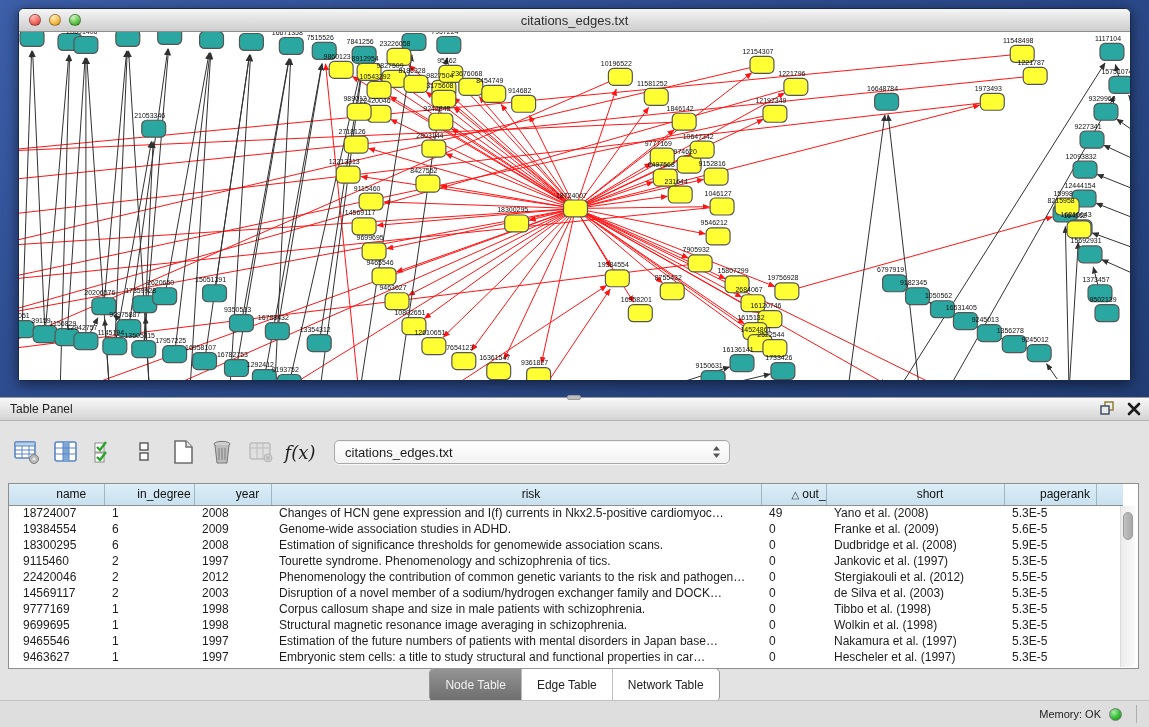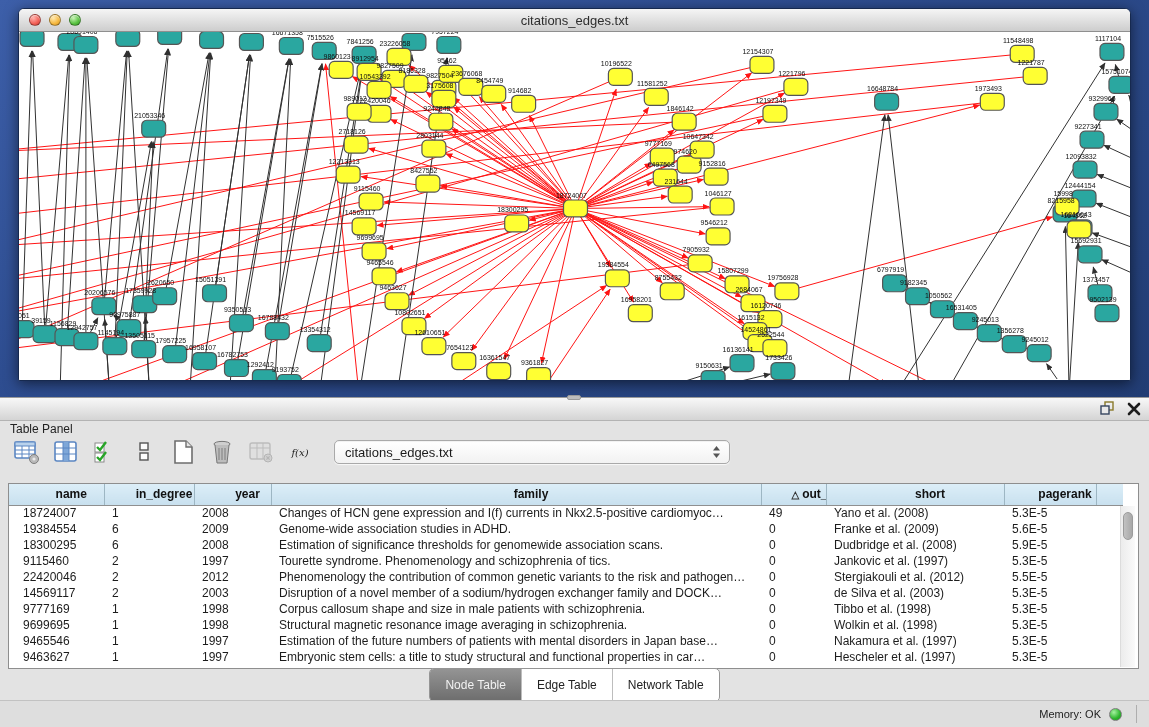--- a/index.html
+++ b/index.html
@@ -22,38 +22,38 @@
   .light.green  { background:radial-gradient(circle at 35% 30%, #c9f3b8, #57c13f 60%, #3a9a28); }
   .win-title { position:absolute; left:0; right:0; top:4px; text-align:center;
     font-size:13px; color:#2e2e2e; }
   .net-canvas { position:relative; width:1111px; height:349px; background:#fff; overflow:hidden; }
   .net-canvas svg { display:block; }
 
   
   .panel { position:relative; width:1149px; height:330px; background:#e3e3e3; }
   .panel-header { height:24px; background:linear-gradient(#f8f8f8,#d4d4d4);
     border-top:1px solid #9a9a9a; border-bottom:1px solid #b3b3b3; position:relative; }
-  .panel-title { position:absolute; left:10px; top:4px; font-size:12px; color:#222;margin-top:20px; }
+  .panel-title { position:absolute; left:10px; top:4px; font-size:12px; color:#222; }
   .panel-hdr-icons { position:absolute; right:8px; top:3px; display:flex; gap:12px; align-items:center; }
   .split-grip { position:absolute; left:567px; top:-3px; width:14px; height:5px;
     border-radius:2px; background:#bdbdbd; border:1px solid #9a9a9a; }
 
   .toolbar { height:62px; display:flex; align-items:center; padding-left:14px; gap:13px; }
   .tb-icon { width:26px; height:26px; display:flex; align-items:center; justify-content:center; cursor:default; }
-  .fx { font-family:"DejaVu Serif", serif; font-style:italic; font-size:10px; color:#1e1e1e; }
+  .fx { font-family:"DejaVu Serif", serif; font-style:italic; font-size:18px; color:#1e1e1e; }
   .combo { margin-left:8px; width:396px; height:24px; background:linear-gradient(#ffffff,#f2f2f2);
     border:1px solid #a9a9a9; border-radius:5px; box-shadow:0 1px 1px rgba(255,255,255,.8), inset 0 1px 1px rgba(0,0,0,.06);
     display:flex; align-items:center; padding:0 8px 0 10px; }
   .combo-value { flex:1; font-size:13px; color:#1b1b1b; }
 
   .table-card { position:absolute; left:8px; top:86px; width:1131px; height:186px;
     background:#fff; border:1px solid #8e8e8e; overflow:hidden; }
   table { border-collapse:collapse; table-layout:fixed; width:1114px; }
   th { height:21px; background:linear-gradient(#dceef8,#c8e0ee); border-right:1px solid #9db6c3;
-    border-bottom:1px solid #8f8f8f; font-size:12px; font-weight:bold; color:#111;
+    border-bottom:1px solid #8f8f8f; font-size:12px; font-weight:normal; color:#111;
     text-align:center; overflow:hidden; white-space:nowrap;padding-left:30px; }
   th:last-child { border-right:none; }
   td { height:16px; font-size:12px; color:#1c1c1c; white-space:nowrap; overflow:hidden;
     padding:0 4px 0 8px; }
   td.c0 { padding-left:14px; }
   .sort-tri { font-size:10px; color:#333; margin-right:3px; }
   .vscroll { position:absolute; right:3px; top:22px; width:15px; height:161px;
     background:linear-gradient(to right,#ececec,#fafafa); border-left:1px solid #dcdcdc; }
   .vthumb { position:absolute; left:2px; top:6px; width:10px; height:28px;
     background:linear-gradient(to right,#c2c2c2,#a8a8a8); border-radius:6px; border:1px solid #9b9b9b; }
@@ -570,21 +570,21 @@
           <col style="width:65px">
           <col style="width:178px">
         <col style="width:92px">
           <col style="width:27px">
       </colgroup>
       <thead>
           <tr>
             <th>name</th>
             <th>in_degree</th>
             <th>year</th>
-            <th>family</th>
+            <th>risk</th>
             <th><span class="sort-tri">△</span>out_de...</th>
             <th>short</th>
             <th>pagerank</th>
             <th></th>
           </tr>
         </thead>
       <tbody>
           <tr>
             <td class="c0">18724007</td>
             <td class="c1">1</td>

